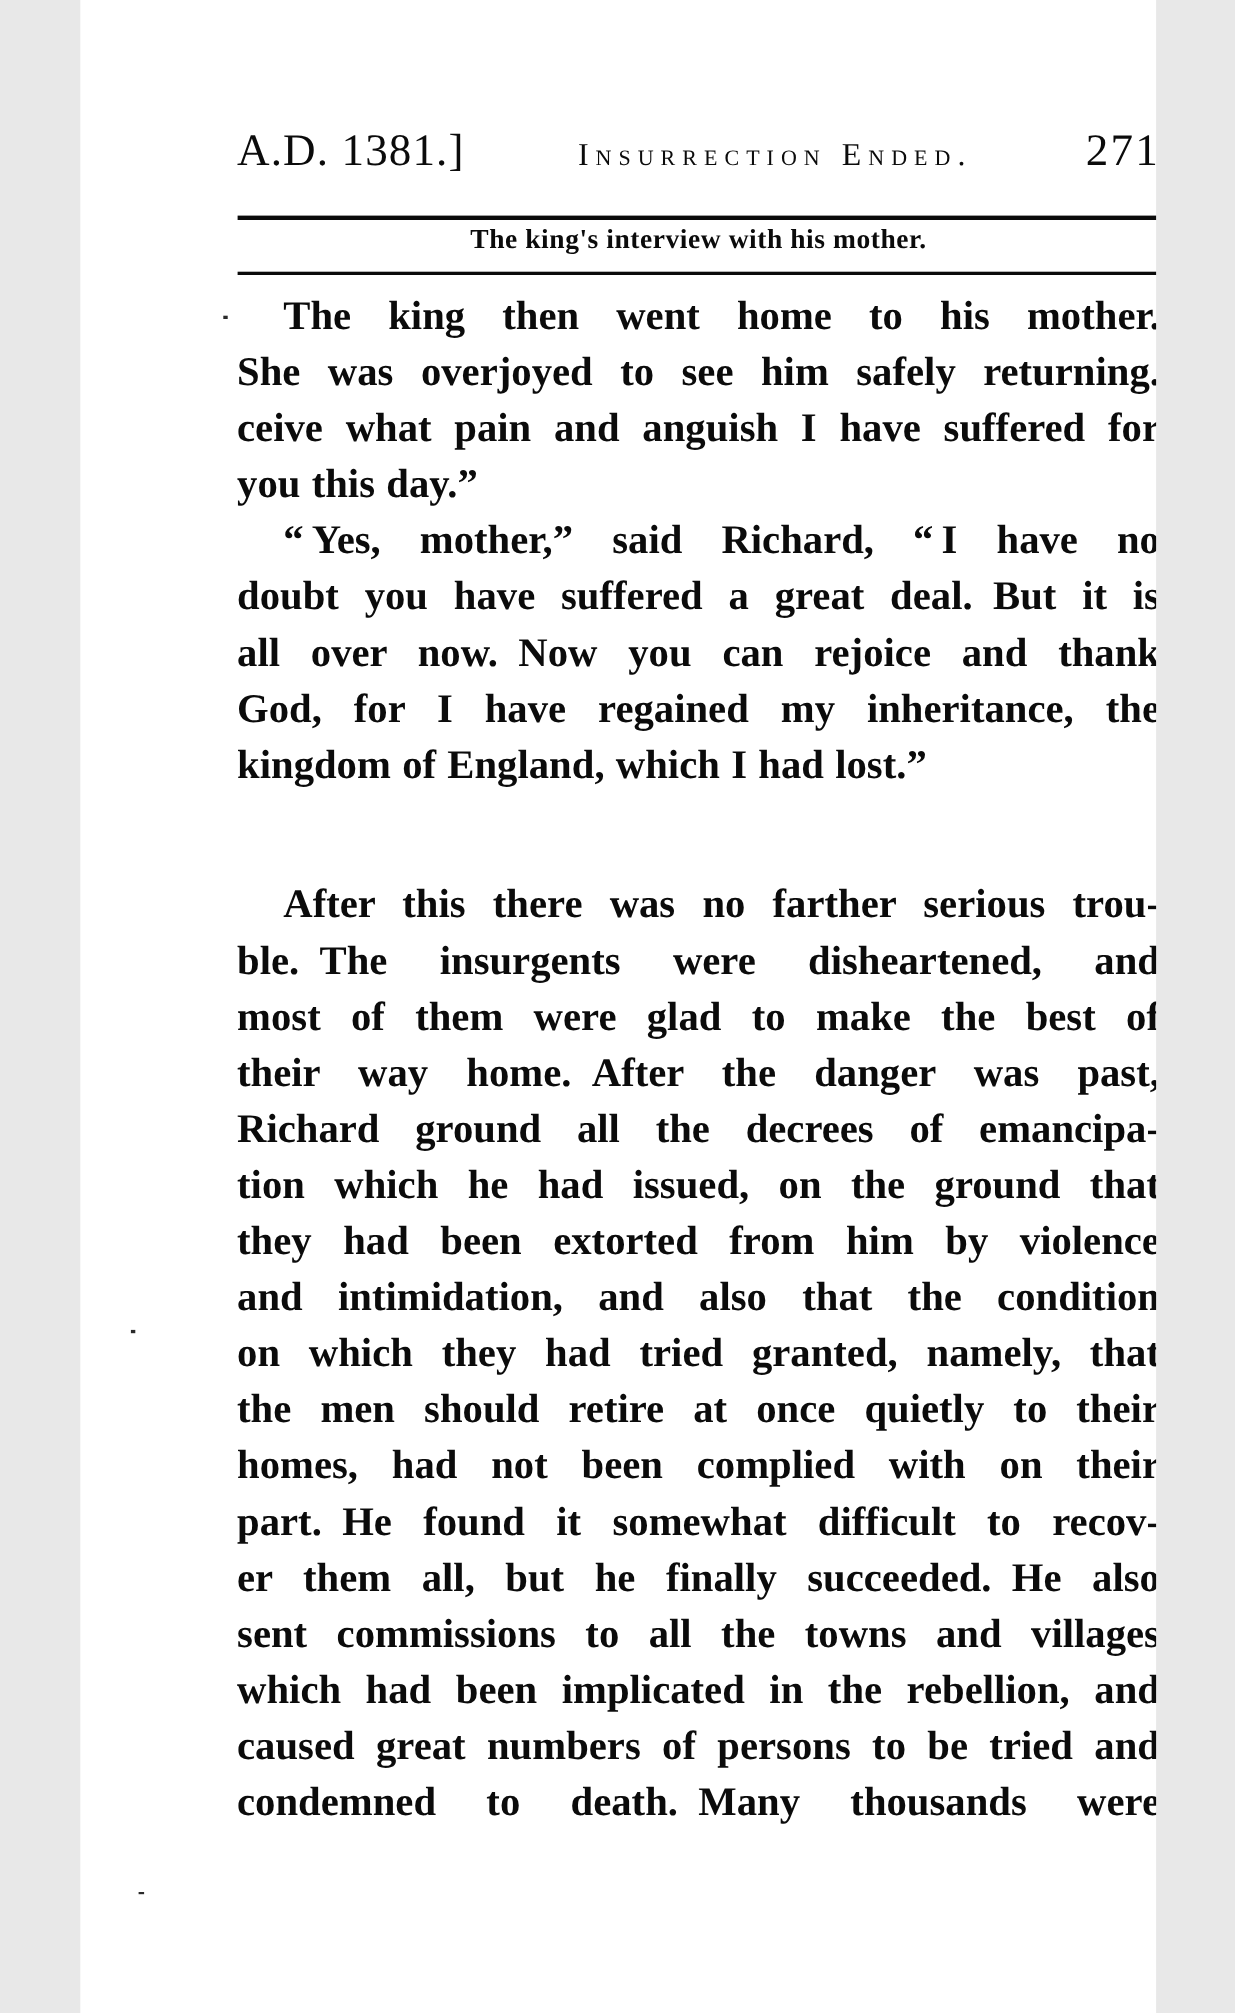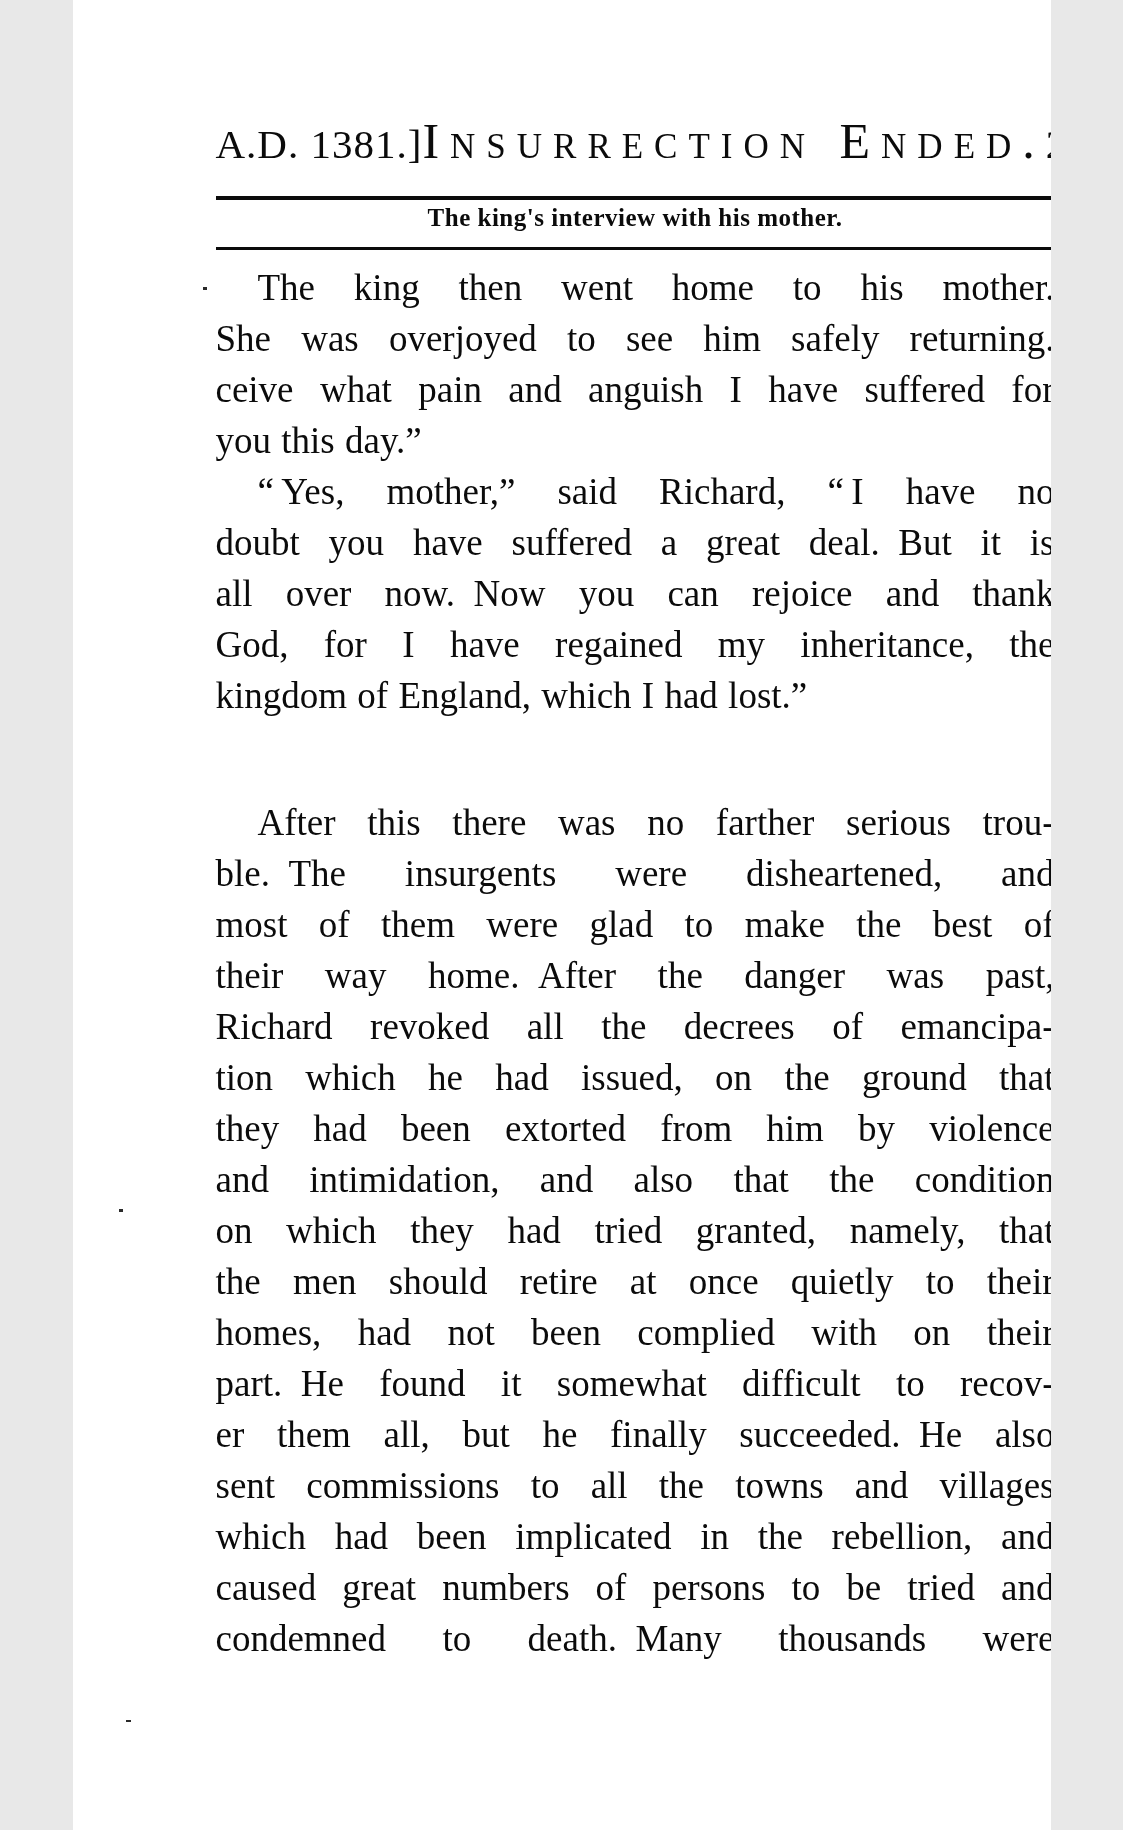--- a/index.html
+++ b/index.html
@@ -26,21 +26,21 @@
     display: flex;
     justify-content: space-between;
     align-items: baseline;
     white-space: nowrap;
   }
   .header-date {
     font-size: 41px;
     letter-spacing: 1px;
   }
   .header-title {
-    font-size: 50px;
+    font-size: 29px;
     font-variant: small-caps;
     letter-spacing: 0.22em;
   }
   .header-pagenum {
     font-size: 41px;
     letter-spacing: 2px;
   }
   
   .rule {
     position: absolute;
@@ -69,20 +69,21 @@
     width: 839px;
     font-size: 37px;
     line-height: 51px;
     word-spacing: 1px;
   }
   .paragraph { margin: 0; }
   .paragraph.gap-before { margin-top: 76px; }
   .line {
     text-align: justify;
     text-align-last: justify;
+    font-weight: bold;
   }
   .line.indent { text-indent: 42px; }
   .line.short {
     text-align: center;
     text-align-last: left;
   }
   
   .speck {
     position: absolute;
     background: #2a2a2a;
@@ -129,21 +130,21 @@
       <div class="line">all over now. Now you can rejoice and thank</div>
       <div class="line">God, for I have regained my inheritance, the</div>
       <div class="line short">kingdom of England, which I had lost.”</div>
     </div>
 
     <div class="paragraph gap-before">
       <div class="line indent">After this there was no farther serious trou-</div>
       <div class="line">ble. The insurgents were disheartened, and</div>
       <div class="line">most of them were glad to make the best of</div>
       <div class="line">their way home. After the danger was past,</div>
-      <div class="line">Richard revoked all the decrees of emancipa-</div>
+      <div class="line">Richard ground all the decrees of emancipa-</div>
       <div class="line">tion which he had issued, on the ground that</div>
       <div class="line">they had been extorted from him by violence</div>
       <div class="line">and intimidation, and also that the condition</div>
       <div class="line">on which they had tried granted, namely, that</div>
       <div class="line">the men should retire at once quietly to their</div>
       <div class="line">homes, had not been complied with on their</div>
       <div class="line">part. He found it somewhat difficult to recov-</div>
       <div class="line">er them all, but he finally succeeded. He also</div>
       <div class="line">sent commissions to all the towns and villages</div>
       <div class="line">which had been implicated in the rebellion, and</div>

